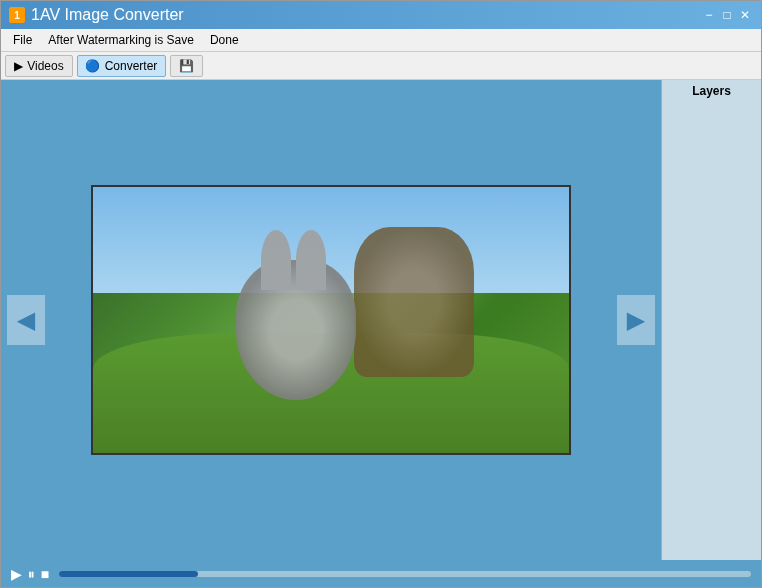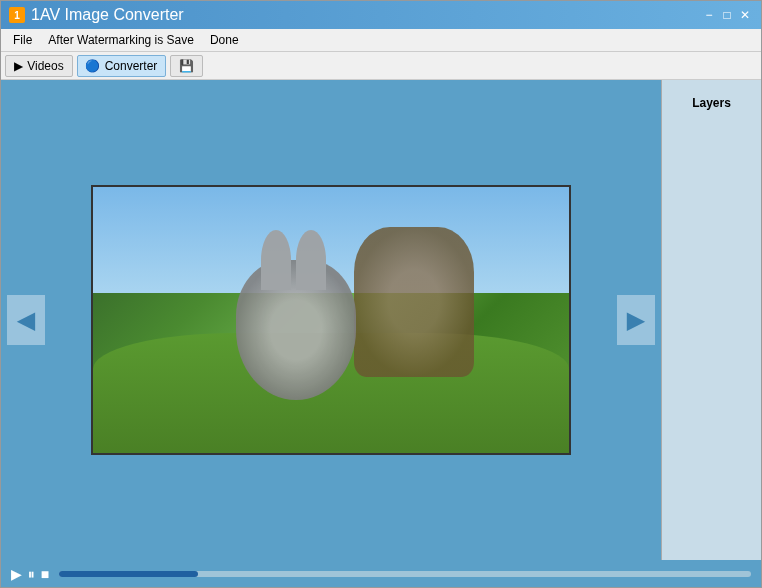--- a/index.html
+++ b/index.html
@@ -186,21 +186,21 @@
       height: 45%;
       background: linear-gradient(180deg, #5a9a30 0%, #4a8025 100%);
       border-radius: 30% 30% 0 0;
     }
 
     
     .layers-panel {
       width: 100px;
       background: #c8dce8;
       border-left: 1px solid #aaa;
-      padding: 16px;
+      padding: 4px;
     }
     .layers-title {
       font-size: 12px;
       font-weight: bold;
       text-align: center;
       margin-bottom: 4px;
     }
 
     
     .playback-bar {

